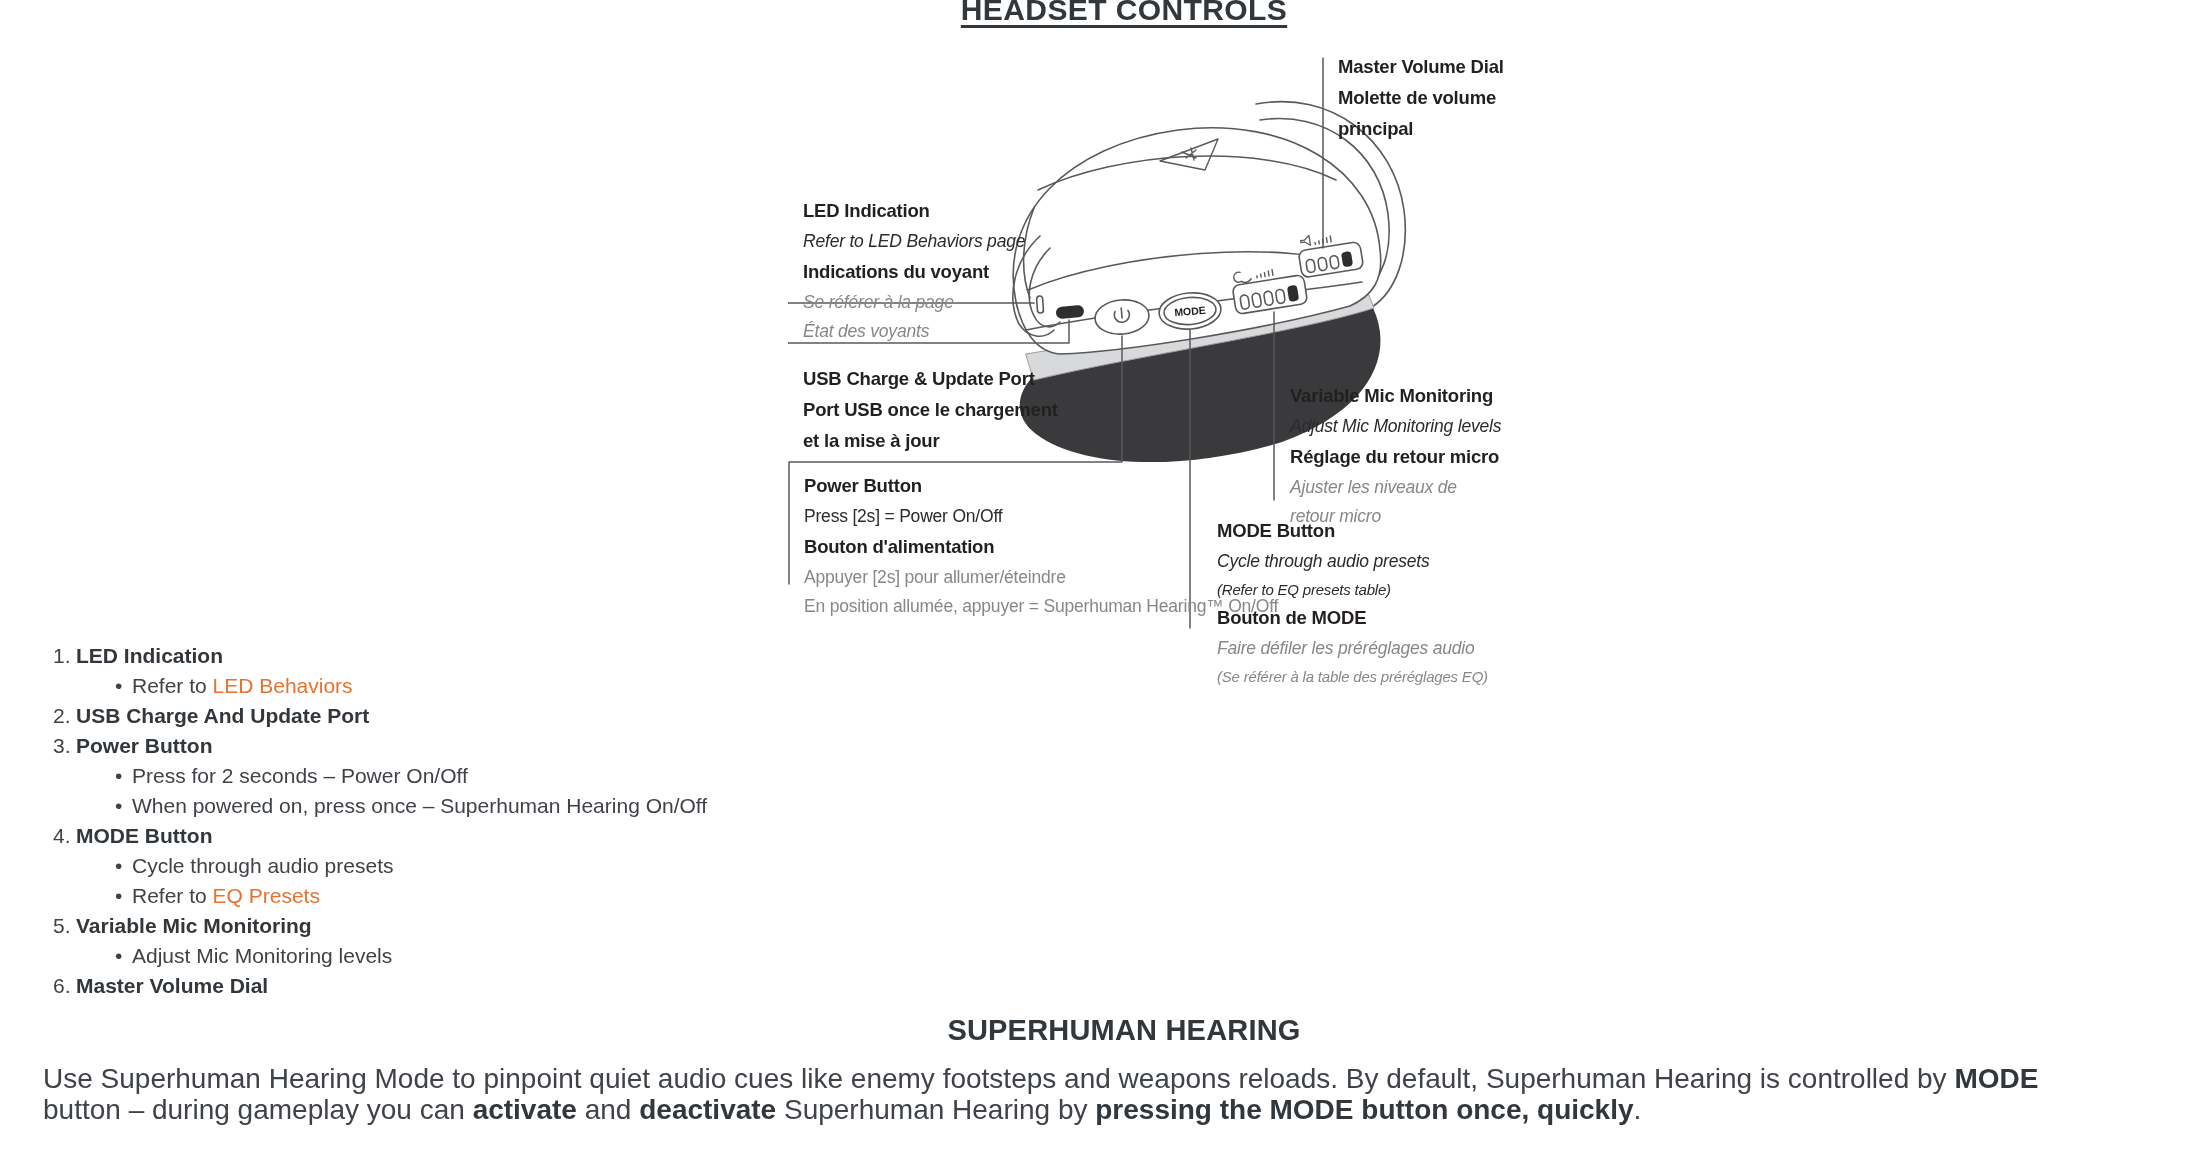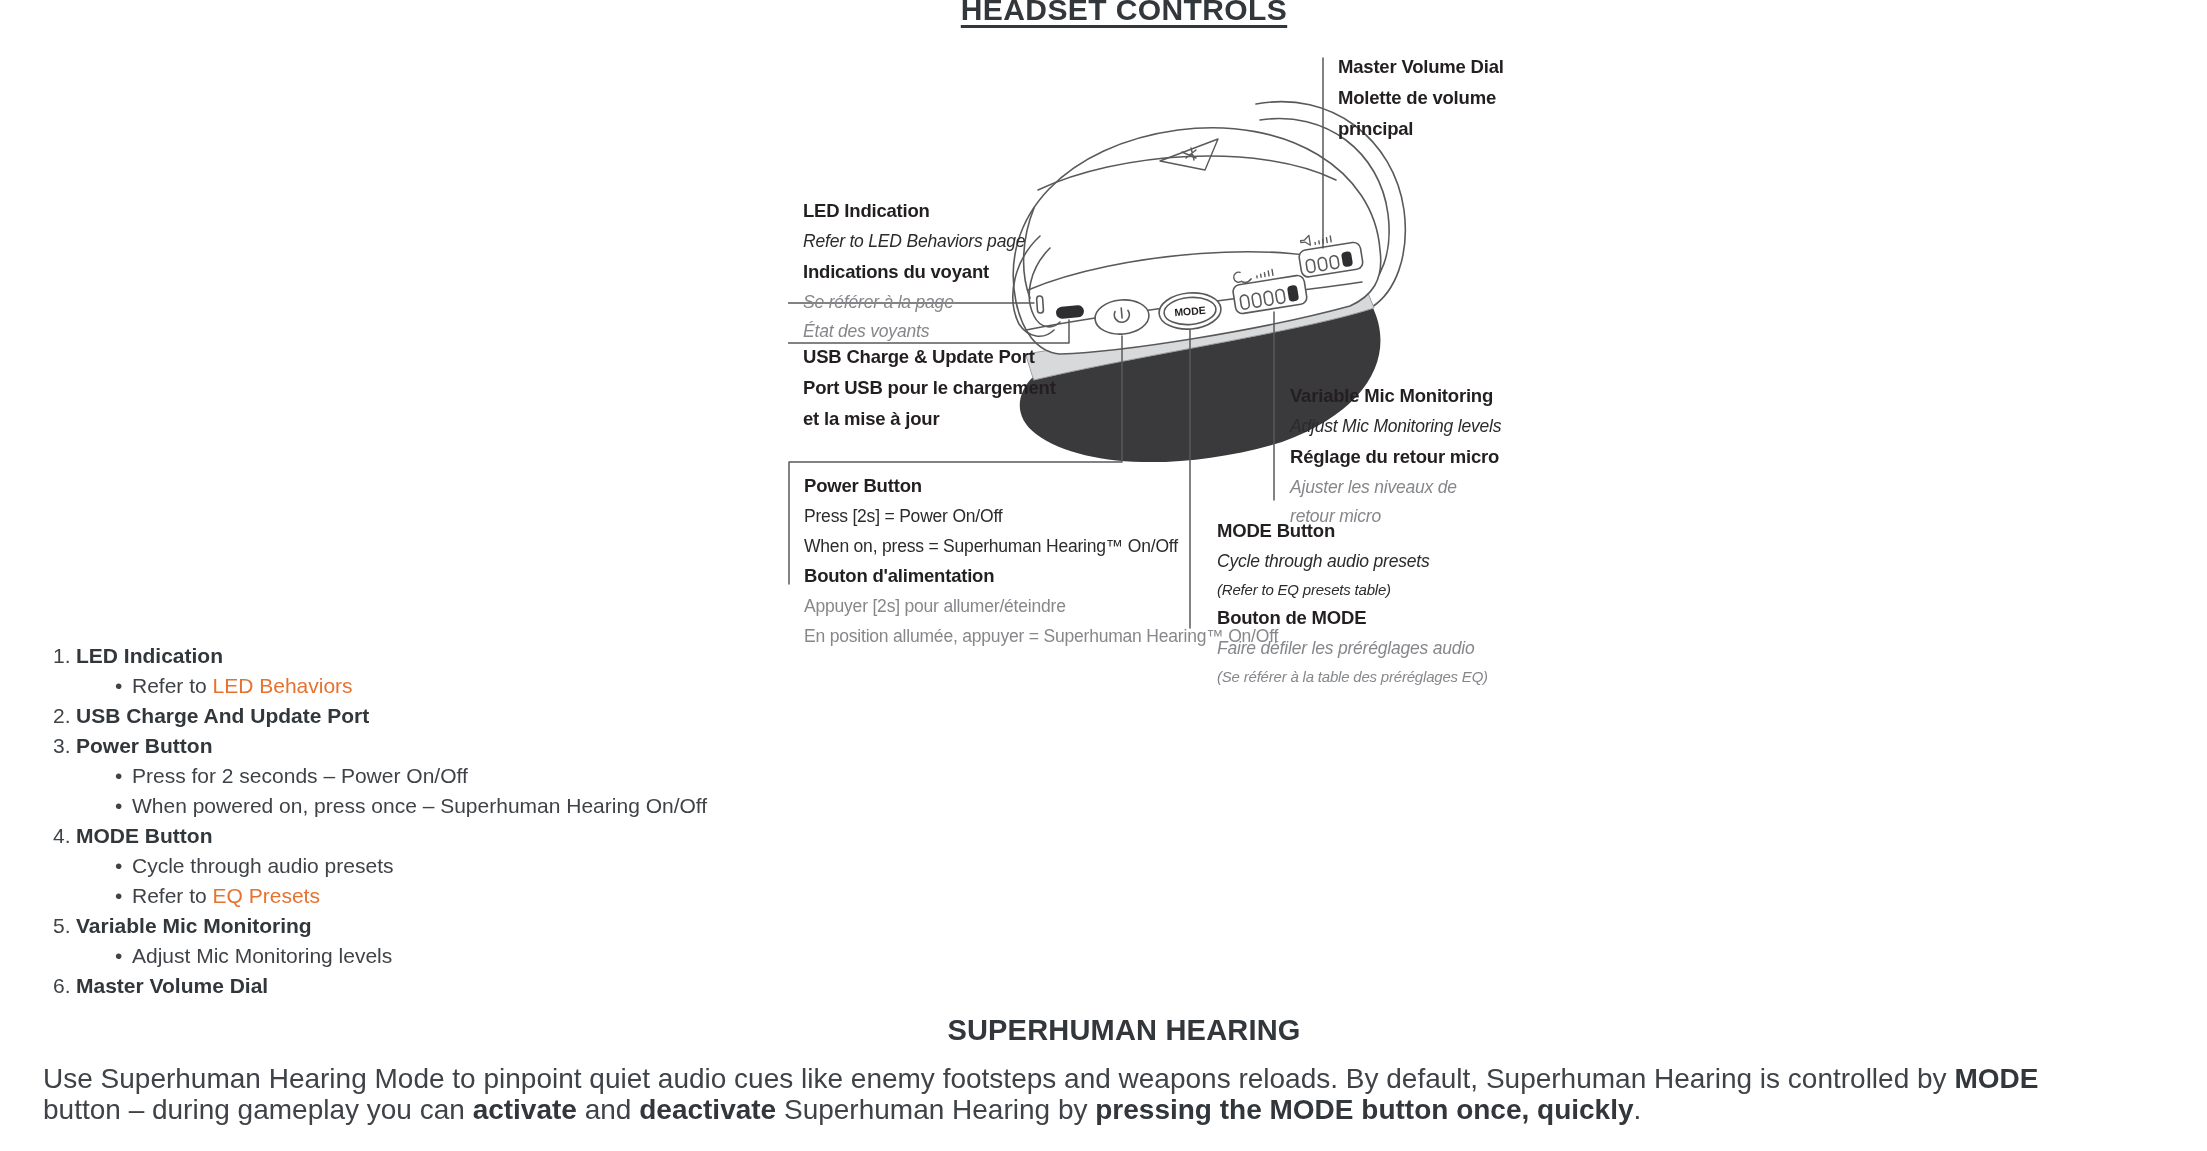--- a/index.html
+++ b/index.html
@@ -130,30 +130,29 @@
     </div>
 
     <div class="dlabel" style="left:15px;top:160px;">
       <span class="t">LED Indication</span>
       <span class="ln it">Refer to LED Behaviors page</span>
       <span class="ln t gray gap">Indications du voyant</span>
       <span class="ln it gray">Se référer à la page</span>
       <span class="ln it gray">État des voyants</span>
     </div>
 
-    <div class="dlabel" style="left:15px;top:306px;">
+    <div class="dlabel" style="left:15px;top:328px;">
       <span class="t">USB Charge &amp; Update Port</span>
-      <span class="ln t gray gap">Port USB pour le chargement</span>
+      <span class="ln t gray gap">Port USB once le chargement</span>
       <span class="ln t gray">et la mise à jour</span>
     </div>
 
     <div class="dlabel" style="left:16px;top:435px;">
       <span class="t">Power Button</span>
       <span class="ln">Press [2s] = Power On/Off</span>
-      <span class="ln">When on, press = Superhuman Hearing™ On/Off</span>
       <span class="ln t gray gap">Bouton d'alimentation</span>
       <span class="ln gray">Appuyer [2s] pour allumer/éteindre</span>
       <span class="ln gray">En position allumée, appuyer = Superhuman Hearing™ On/Off</span>
     </div>
 
     <div class="dlabel" style="left:429px;top:480px;">
       <span class="t">MODE Button</span>
       <span class="ln it">Cycle through audio presets</span>
       <span class="ln it small">(Refer to EQ presets table)</span>
       <span class="ln t gray gap">Bouton de MODE</span>

